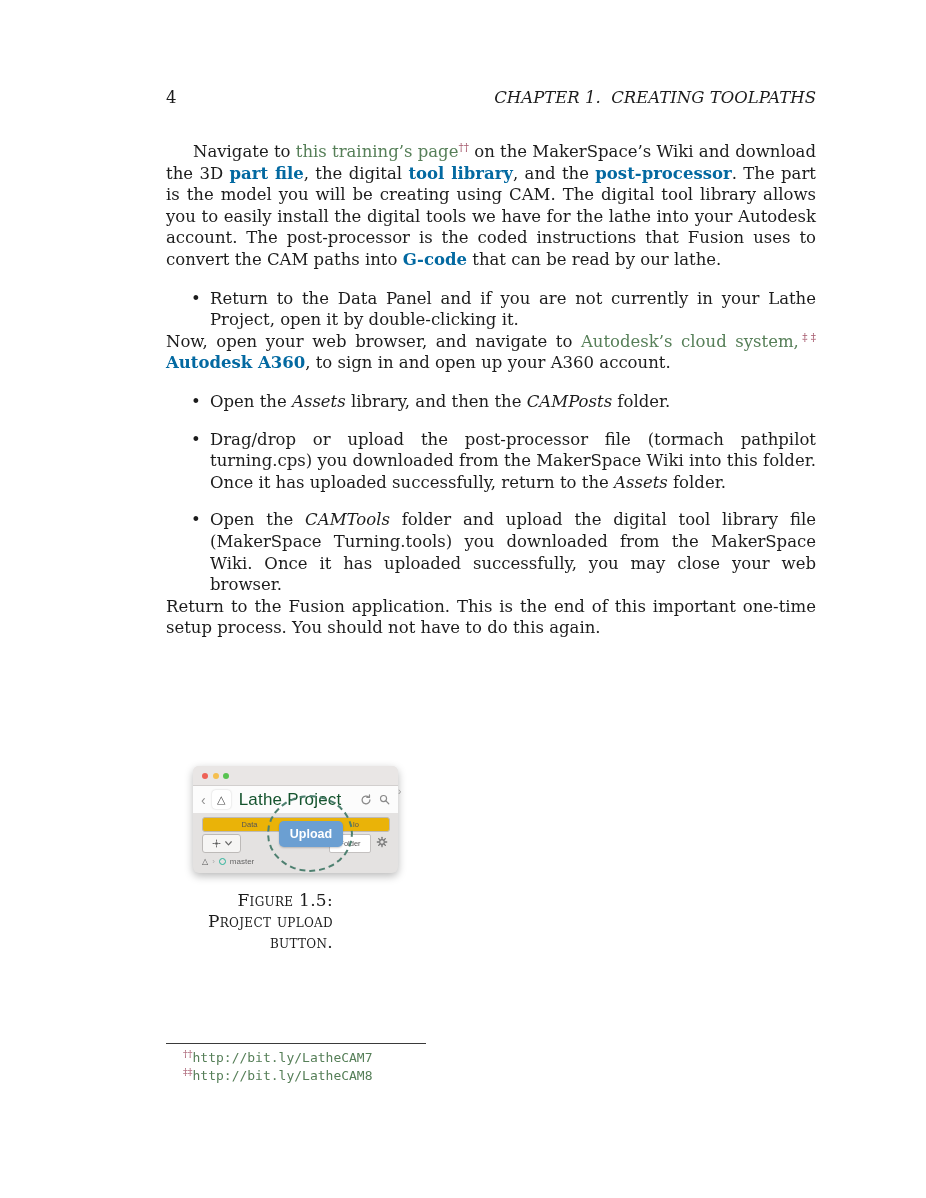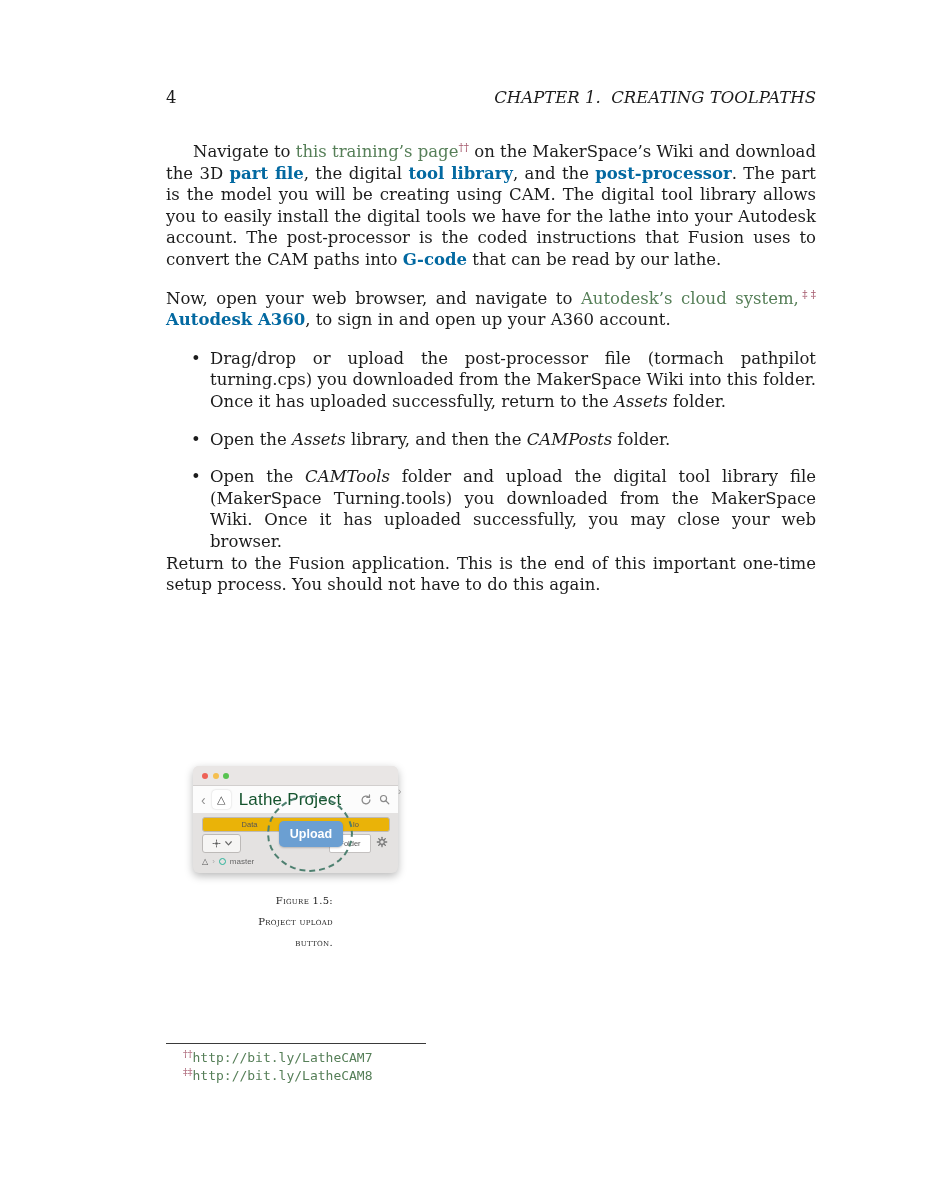--- a/index.html
+++ b/index.html
@@ -64,21 +64,21 @@
   .upload-btn{position:absolute;left:86px;top:55px;width:64px;height:26px;background:#6b9fd2;
               border-radius:5px;color:#fff;display:flex;align-items:center;justify-content:center;
               font-family:"Liberation Sans","DejaVu Sans",sans-serif;font-weight:bold;
               font-size:12.5px;z-index:5;box-shadow:0 1px 2px rgba(0,0,0,.2);}
   .dash-circle{position:absolute;left:74px;top:29px;width:82px;height:73px;
                border:2px dashed #4e8070;border-radius:50%;z-index:6;}
   .expand-frag{position:absolute;left:205px;top:20px;color:#9a9a9a;font-size:10px;
                font-family:"Liberation Sans",sans-serif;}
   
   .caption{position:absolute;top:890px;left:196px;width:137px;text-align:right;
-           font-variant:small-caps;font-size:10px;line-height:21px;letter-spacing:.3px;}
+           font-variant:small-caps;font-size:17px;line-height:21px;letter-spacing:.3px;}
   
   .footnotes{position:absolute;top:1043px;left:166px;width:650px;}
   .fnrule{width:260px;border-top:1.4px solid #3a3a3a;margin-bottom:5px;}
   .fnline{font-family:"DejaVu Sans Mono",monospace;font-size:13px;line-height:17.5px;
           color:#567f58;padding-left:17px;}
   .fnline sup{color:#a4566a;font-family:"DejaVu Serif",serif;font-size:9.5px;
               line-height:0;vertical-align:super;}
   svg{display:block;}
 </style>
 </head>
@@ -89,27 +89,28 @@
   <div class="runhead">
     <span>4</span>
     <span class="chapter-head">CHAPTER 1.  CREATING TOOLPATHS</span>
   </div>
 
   <div class="content">
 
     <p class="indented"><span>Navigate to </span><span class="green">this training’s page</span><sup class="fnmark">††</sup><span> on the MakerSpace’s Wiki and download the 3D </span><span class="maroon">part file</span><span>, the digital </span><span class="maroon">tool library</span><span>, and the </span><span class="maroon">post-processor</span><span>. The part is the model you will be creating using CAM. The digital tool library allows you to easily install the digital tools we have for the lathe into your Autodesk account. The post-processor is the coded instructions that Fusion uses to convert the CAM paths into </span><span class="maroon">G-code</span><span> that can be read by our lathe.</span></p>
 
     <ul class="blist">
+      <li><span>Return to the Data Panel and if you are not currently in your Lathe Project, open it by double-clicking it.</span></li>
     </ul>
 
     <p class="mt-para"><span>Now, open your web browser, and navigate to </span><span class="green">Autodesk’s cloud system,</span><sup class="fnmark">‡‡</sup><span> </span><span class="maroon">Autodesk A360</span><span>, to sign in and open up your A360 account.</span></p>
 
     <ul class="blist">
+      <li><span>Open the </span><span class="it">Assets</span><span> library, and then the </span><span class="it">CAMPosts</span><span> folder.</span></li>
       <li><span>Drag/drop or upload the post-processor file (tormach pathpilot turning.cps) you downloaded from the MakerSpace Wiki into this folder. Once it has uploaded successfully, return to the </span><span class="it">Assets</span><span> folder.</span></li>
-      <li><span>Open the </span><span class="it">Assets</span><span> library, and then the </span><span class="it">CAMPosts</span><span> folder.</span></li>
       <li><span>Open the </span><span class="it">CAMTools</span><span> folder and upload the digital tool library file (MakerSpace Turning.tools) you downloaded from the MakerSpace Wiki. Once it has uploaded successfully, you may close your web browser.</span></li>
     </ul>
 
     <p class="mt-para"><span>Return to the Fusion application. This is the end of this important one-time setup process. You should not have to do this again.</span></p>
   </div>
 
   <div class="figure">
     <div class="macwin">
       <div class="titlebar">
         <span class="dot red"></span>

